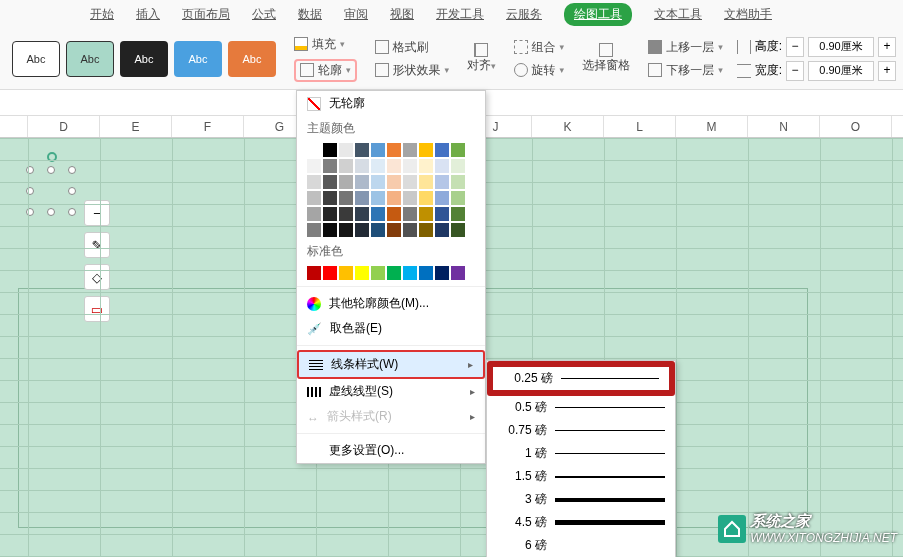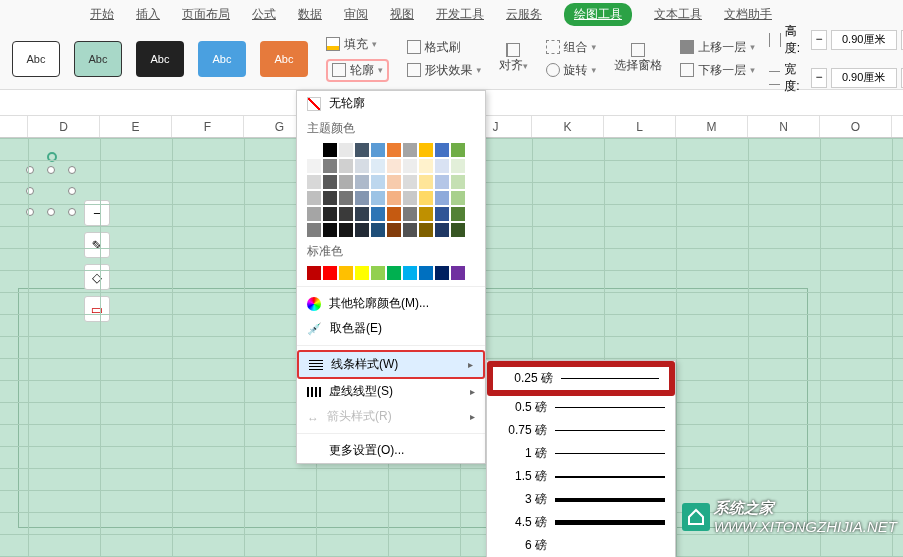--- a/index.html
+++ b/index.html
@@ -3,21 +3,21 @@
   <meta charset="utf-8">
   <style>
     * { margin: 0; padding: 0; box-sizing: border-box; font-family: "Microsoft YaHei", sans-serif; }
     body { width: 903px; height: 557px; background: #fff; overflow: hidden; position: relative; }
     
     .tabbar { display: flex; align-items: center; height: 28px; padding-left: 90px; gap: 22px; font-size: 12px; color: #555; background: #f9f9f9; }
     .tab { cursor: pointer; text-decoration: underline; }
     .tab.active { background: #2ba245; color: #fff; padding: 3px 10px; border-radius: 10px; }
     
     .ribbon { display: flex; align-items: center; height: 62px; border-bottom: 1px solid #ddd; background: #f9f9f9; padding-left: 12px; }
-    .shape-gallery { display: flex; gap: 14px; align-items: flex-end; }
+    .shape-gallery { display: flex; gap: 6px; align-items: flex-end; }
     .shape-preset { width: 48px; height: 36px; border-radius: 4px; display: flex; align-items: center; justify-content: center; font-size: 11px; }
     .sp1 { border: 1px solid #333; color: #333; background: #fff; }
     .sp2 { border: 1px solid #333; color: #333; background: #a8d8c8; }
     .sp3 { background: #222; color: #fff; }
     .sp4 { background: #4aa0e0; color: #fff; }
     .sp5 { background: #e67a3c; color: #fff; }
     
     .ribbon-group { display: flex; flex-direction: column; gap: 6px; margin-left: 18px; font-size: 12px; color: #444; }
     .ribbon-item { display: flex; align-items: center; gap: 4px; cursor: pointer; white-space: nowrap; }
     .ribbon-item.outlined { border: 2px solid #fca5a5; border-radius: 4px; padding: 1px 4px; }
@@ -57,21 +57,21 @@
     .dd-row .arrow { margin-left: auto; font-size: 10px; color: #666; }
     .no-outline-sw { width: 14px; height: 14px; border: 1px solid #ccc; background: linear-gradient(45deg, transparent 45%, red 45%, red 55%, transparent 55%); }
     .auto-sw { width: 14px; height: 14px; background: #000; }
     
     .submenu { position: absolute; left: 486px; top: 360px; width: 190px; background: #fff; border: 1px solid #ccc; box-shadow: 2px 2px 6px rgba(0,0,0,.2); font-size: 12px; z-index: 11; }
     .weight-row { padding: 3px 10px; display: flex; align-items: center; gap: 8px; cursor: pointer; justify-content: space-between; }
     .weight-row .lbl { width: 50px; text-align: right; }
     .weight-line { flex: 1; background: #000; }
     .weight-row.hl { border: 6px solid #b91c1c; border-radius: 3px; }
     
-    .watermark { position: absolute; right: 6px; bottom: 22px; color: #fff; font-size: 14px; font-style: italic; text-shadow: 0 0 3px #000; display: flex; align-items: center; gap: 4px; }
+    .watermark { position: absolute; right: 6px; bottom: 12px; color: #fff; font-size: 14px; font-style: italic; text-shadow: 0 0 3px #000; display: flex; align-items: center; gap: 4px; }
     .watermark .logo { width: 28px; height: 28px; background: #2a8; border-radius: 3px; display:flex;align-items:center;justify-content:center; }
     
     .ri-icon { width:14px; height:14px; display:inline-block; }
   </style>
 </head>
 <body>
 
 <div class="tabbar" id="tabbar">
     <span class="tab">开始</span>
     <span class="tab">插入</span>
@@ -401,15 +401,15 @@
   </div>
 
 <div class="watermark">
   <div class="logo">
     <svg width="20" height="20" viewBox="0 0 20 20">
         <path d="M3 10 L10 3 L17 10 L17 17 L3 17 Z" fill="none" stroke="#fff" stroke-width="2"></path>
       </svg>
   </div>
   <div>
     <div style="font-size:15px;font-weight:bold">系统之家</div>
-    <div style="font-size:15px">WWW.XITONGZHIJIA.NET</div>
+    <div style="font-size:12px">WWW.XITONGZHIJIA.NET</div>
   </div>
 </div>
 
 </body></html>

